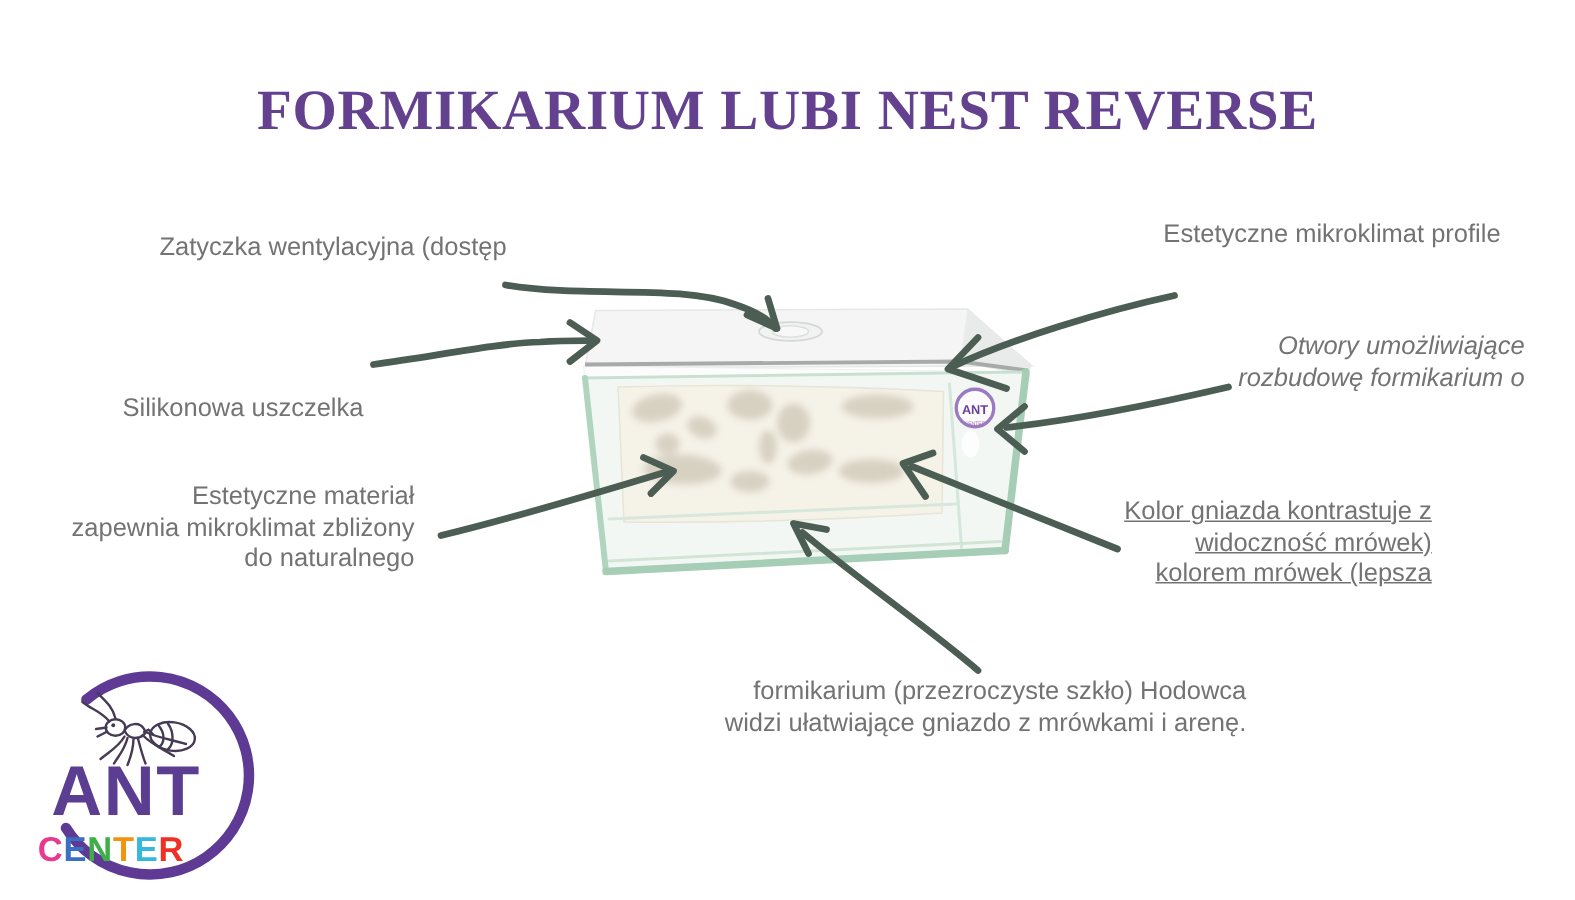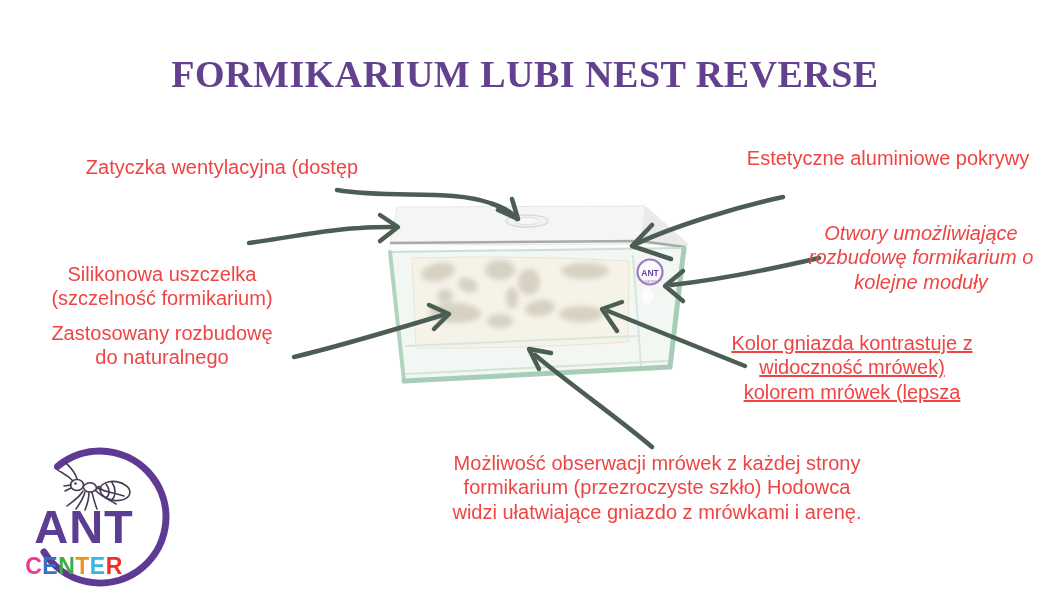--- a/index.html
+++ b/index.html
@@ -11,22 +11,22 @@
   .title {
     position:absolute; top:52px; left:0; width:1050px;
     text-align:center;
     font-family:"Liberation Serif", serif;
     font-weight:700; font-size:38px; letter-spacing:0.5px;
     color:#63418f;
   }
   .scene { position:absolute; left:0; top:0; width:1050px; height:600px; }
   .label {
     position:absolute; transform:translateX(-50%);
-    text-align:center; font-size:20px; line-height:1.22;
-    color:#ef4444; white-space:nowrap;
+    text-align:right; font-size:17px; line-height:1.22;
+    color:#737373; white-space:nowrap;
   }
   #lbl-zatyczka   { left:222px; top:155px; }
   #lbl-silikonowa { left:162px; top:226px;margin-top:36px; }
   #lbl-material   { left:162px; top:321px; }
   #lbl-profile    { left:888px; top:146px; }
   #lbl-otwory     { left:921px; top:221px;font-style:italic; }
   #lbl-kolor      { left:852px; top:331px;text-decoration:underline; }
   #lbl-obserwacja { left:657px; top:451px; }
 
   .logo { position:absolute; left:25px; top:443px; width:155px; height:155px; }
@@ -128,41 +128,39 @@
       <path d="M539,369 L529,349 L551,353"></path>
     </g>
   </g>
 </svg>
 
 <div class="label" id="lbl-zatyczka">
   <div>Zatyczka wentylacyjna (dostęp</div>
 </div>
 <div class="label" id="lbl-silikonowa">
   <div>Silikonowa uszczelka</div>
-  <div>(szczelność formikarium)</div>
 </div>
 <div class="label" id="lbl-material">
-  <div>Zastosowany rozbudowę</div>
+  <div>Estetyczne materiał</div>
+  <div>zapewnia mikroklimat zbliżony</div>
   <div>do naturalnego</div>
 </div>
 <div class="label" id="lbl-profile">
-  <div>Estetyczne aluminiowe pokrywy</div>
+  <div>Estetyczne mikroklimat profile</div>
 </div>
 <div class="label" id="lbl-otwory">
   <div>Otwory umożliwiające</div>
   <div>rozbudowę formikarium o</div>
-  <div>kolejne moduły</div>
 </div>
 <div class="label" id="lbl-kolor">
   <div>Kolor gniazda kontrastuje z</div>
   <div>widoczność mrówek)</div>
   <div>kolorem mrówek (lepsza</div>
 </div>
 <div class="label" id="lbl-obserwacja">
-  <div>Możliwość obserwacji mrówek z każdej strony</div>
   <div>formikarium (przezroczyste szkło) Hodowca</div>
   <div>widzi ułatwiające gniazdo z mrówkami i arenę.</div>
 </div>
 
 <div class="logo">
   <svg width="155" height="155" viewBox="0 0 155 155" aria-hidden="true">
     <path d="M32.6,23.4 A66,66 0 1 1 19,109" fill="none" stroke="#5e3a94" stroke-width="7" stroke-linecap="round"></path>
     <g fill="none" stroke="#463a55" stroke-width="1.6" stroke-linecap="round">
       <ellipse cx="52" cy="42" rx="6.5" ry="5.5"></ellipse>
       <circle cx="50.5" cy="40.5" r="1.3" fill="#463a55" stroke="none"></circle>

